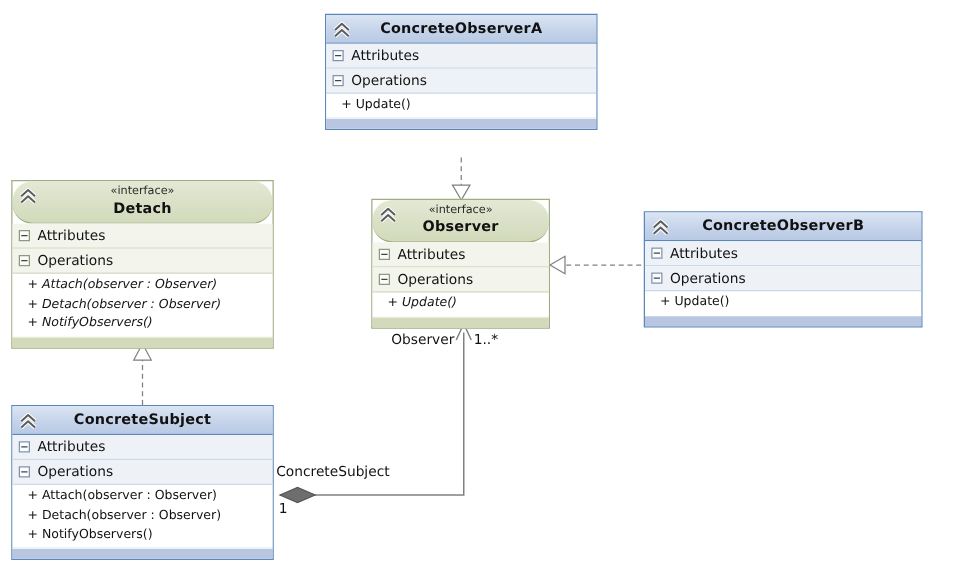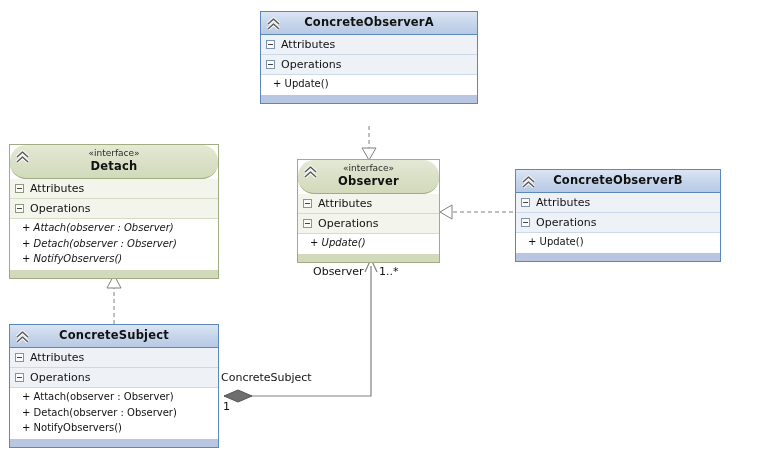--- a/index.html
+++ b/index.html
@@ -224,21 +224,21 @@
     <div class="cls-section">
       <span class="pm-box"></span>
       <span>Operations</span>
     </div>
     <div class="cls-members">
       <div class="member abstract">+ Update()</div>
     </div>
     <div class="cls-footer"></div>
   </div>
 
-  <div class="uml-class" style="left:515px; top:169px; width:206px;">
+  <div class="uml-class" style="left:515px; top:169px; width:223px;">
     <div class="cls-header">
       <svg class="chev" viewBox="0 0 15 14">
         <polyline points="2,7 7.5,2 13,7" fill="none" stroke="#ffffff" stroke-width="3.4" stroke-linejoin="round"></polyline>
         <polyline points="2,12 7.5,7 13,12" fill="none" stroke="#ffffff" stroke-width="3.4" stroke-linejoin="round"></polyline>
         <polyline points="2,7 7.5,2 13,7" fill="none" stroke="#5c5c5c" stroke-width="1.6" stroke-linejoin="round"></polyline>
         <polyline points="2,12 7.5,7 13,12" fill="none" stroke="#5c5c5c" stroke-width="1.6" stroke-linejoin="round"></polyline>
       </svg>
       <div class="cls-name">ConcreteObserverB</div>
     </div>
     <div class="cls-section">

